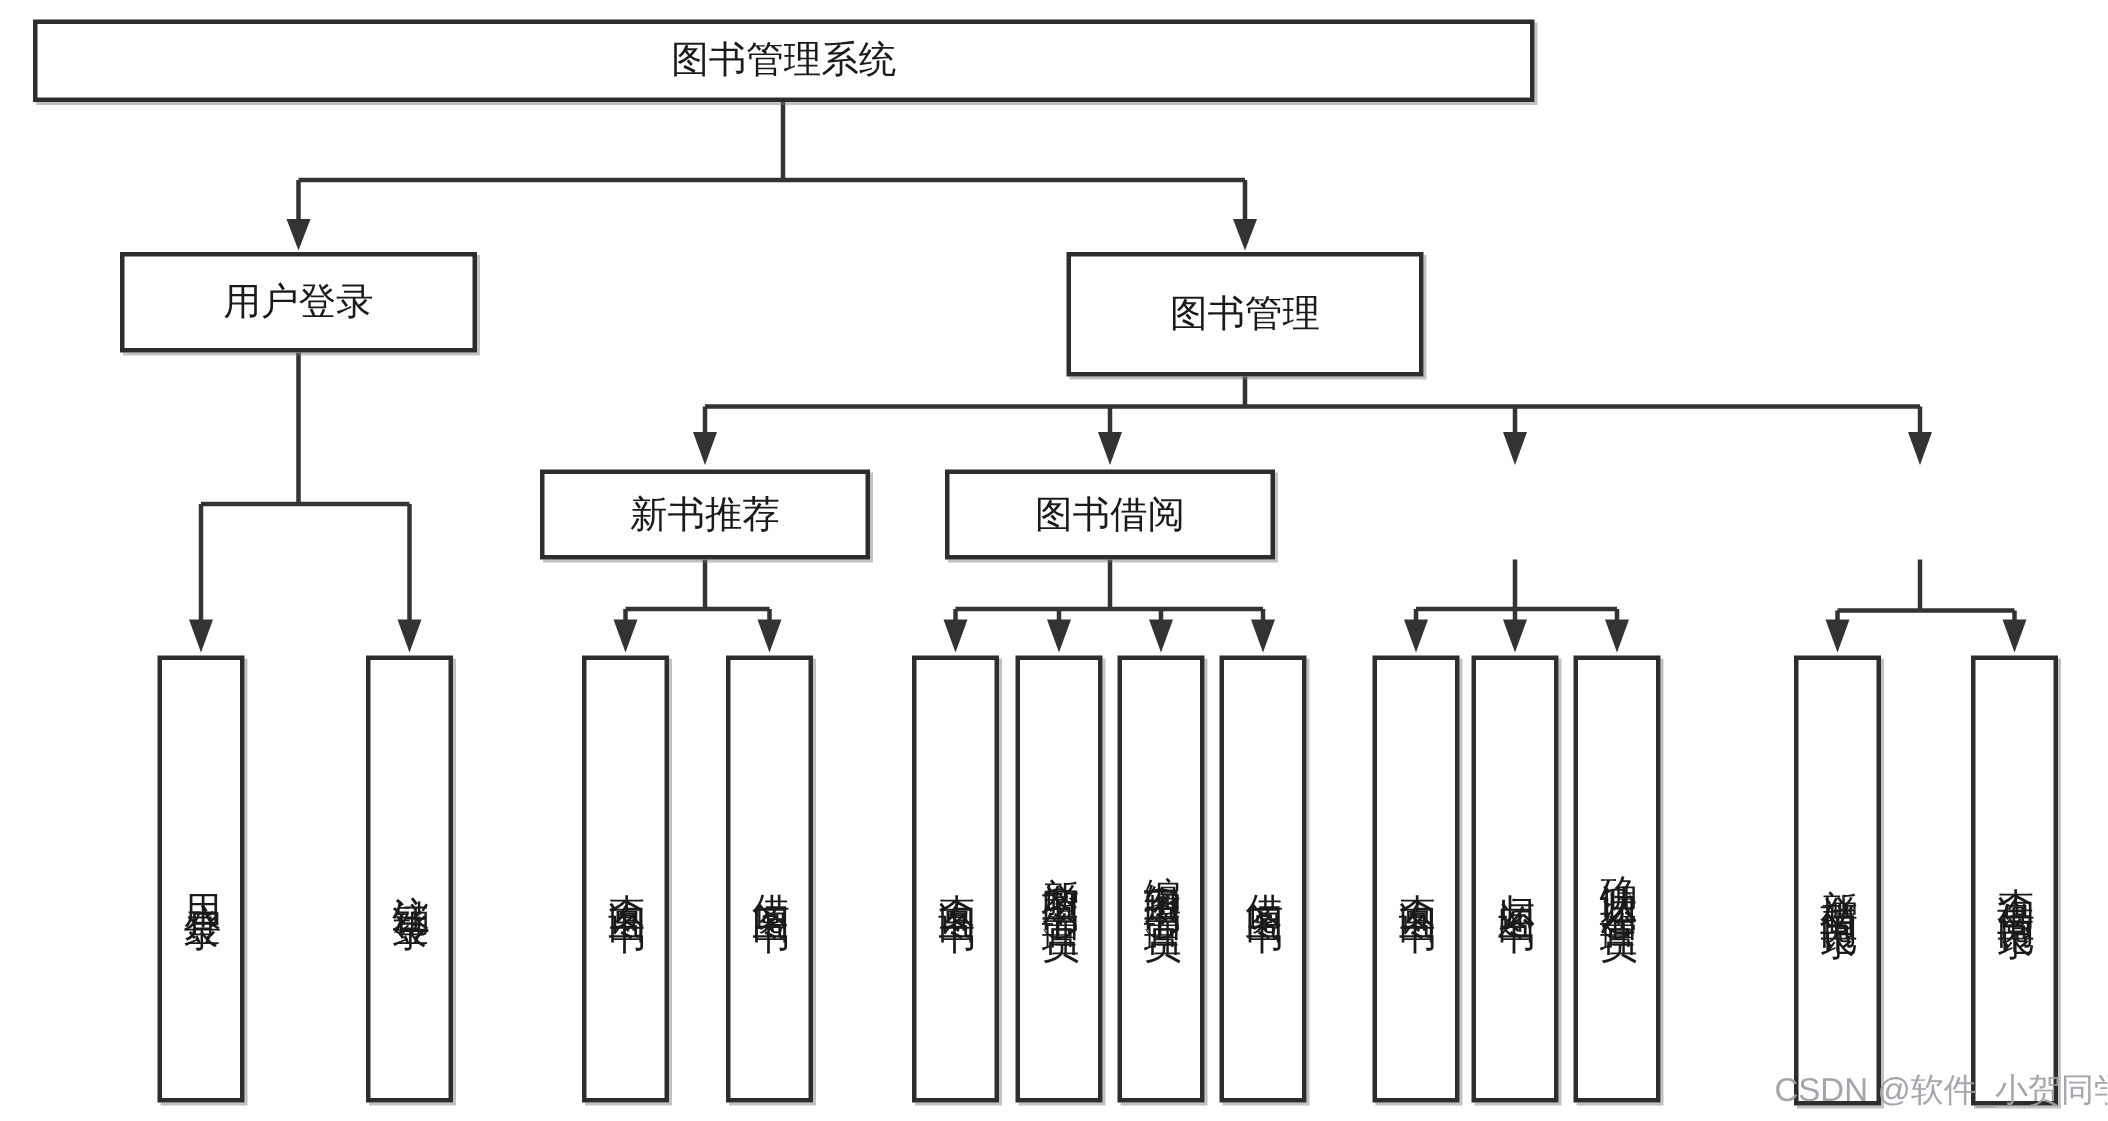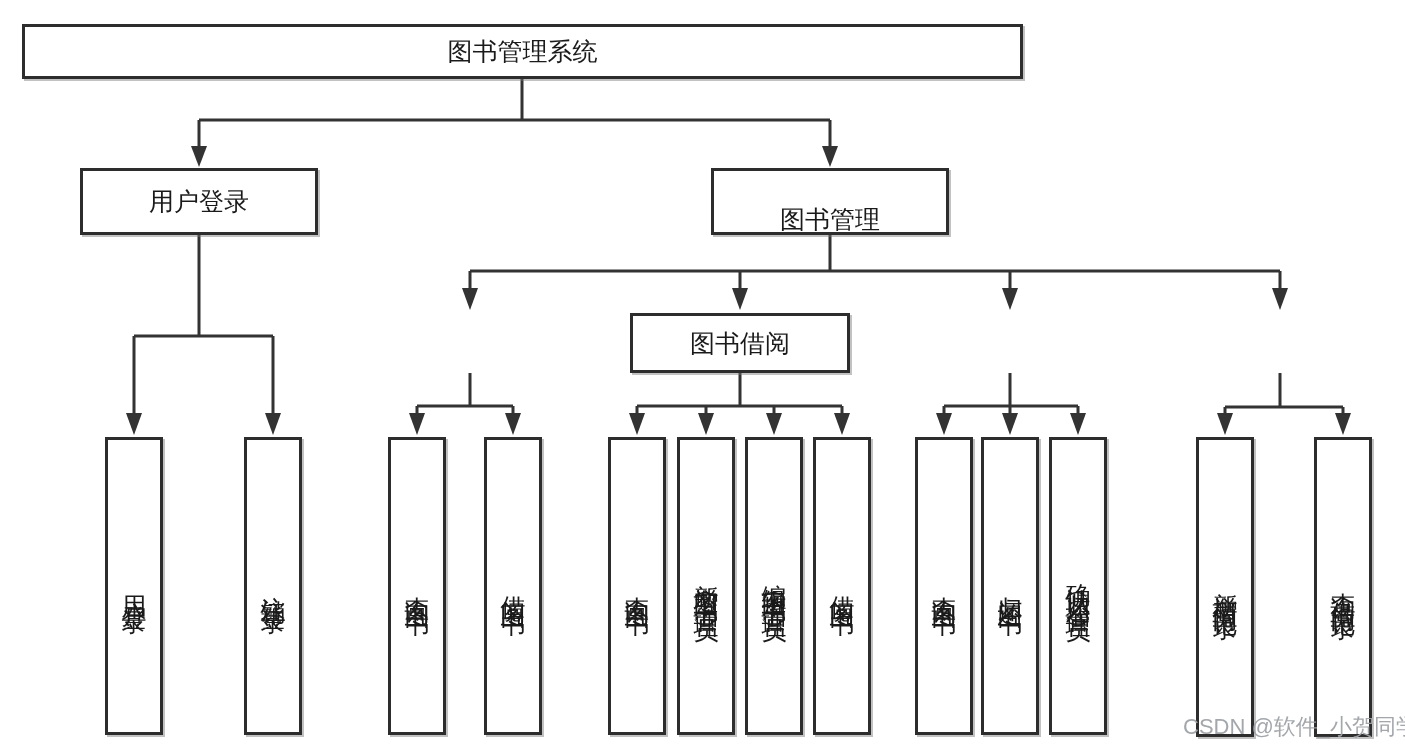--- a/index.html
+++ b/index.html
@@ -98,31 +98,34 @@
     <path class="edge" d="M1010 373 V406 M944 406 H1078 M944 406 V415 M1010 406 V415 M1078 406 V415"></path>
     <polygon class="arrowhead" points="936,413 952,413 944,435"></polygon>
     <polygon class="arrowhead" points="1002,413 1018,413 1010,435"></polygon>
     <polygon class="arrowhead" points="1070,413 1086,413 1078,435"></polygon>
 
     <path class="edge" d="M1280 373 V407 M1225 407 H1343 M1225 407 V415 M1343 407 V415"></path>
     <polygon class="arrowhead" points="1217,413 1233,413 1225,435"></polygon>
     <polygon class="arrowhead" points="1335,413 1351,413 1343,435"></polygon>
   </svg>
 
-  <div class="node h" style="left:22px; top:13px; width:1001px; height:55px;margin-top:11px;">
+  <div class="node h" style="left:22px; top:13px; width:1001px; height:55px;">
     <span class="label">图书管理系统</span>
   </div>
 
   <div class="node h" style="left:80px; top:168px; width:238px; height:67px;">
     <span class="label">用户登录</span>
   </div>
-  <div class="node h" style="left:711px; top:168px; width:238px; height:67px;align-items:flex-end;">
+  <div class="node h" style="left:711px; top:168px; width:238px; height:83px;">
     <span class="label">图书管理</span>
   </div>
 
+  <div class="node h" style="left:360px; top:313px; width:220px; height:60px;">
+    <span class="label">新书推荐</span>
+  </div>
   <div class="node h" style="left:630px; top:313px; width:220px; height:60px;">
     <span class="label">图书借阅</span>
   </div>
 
   <div class="node v" style="left:105px; top:437px; width:58px; height:298px;">
     <span class="label">用户登录</span>
   </div>
   <div class="node v" style="left:244px; top:437px; width:58px; height:298px;">
     <span class="label">注销登录</span>
   </div>

